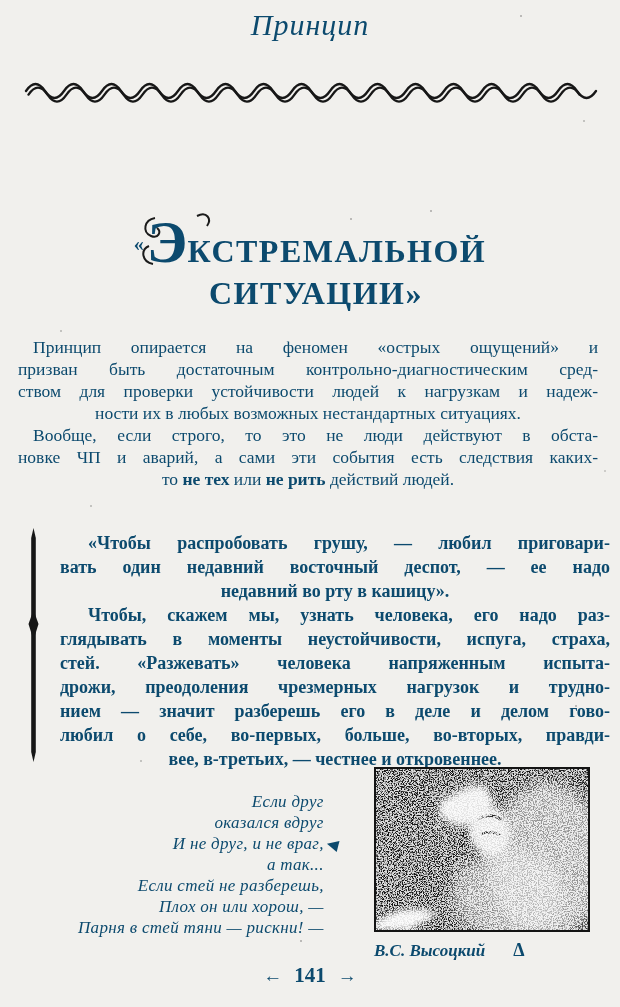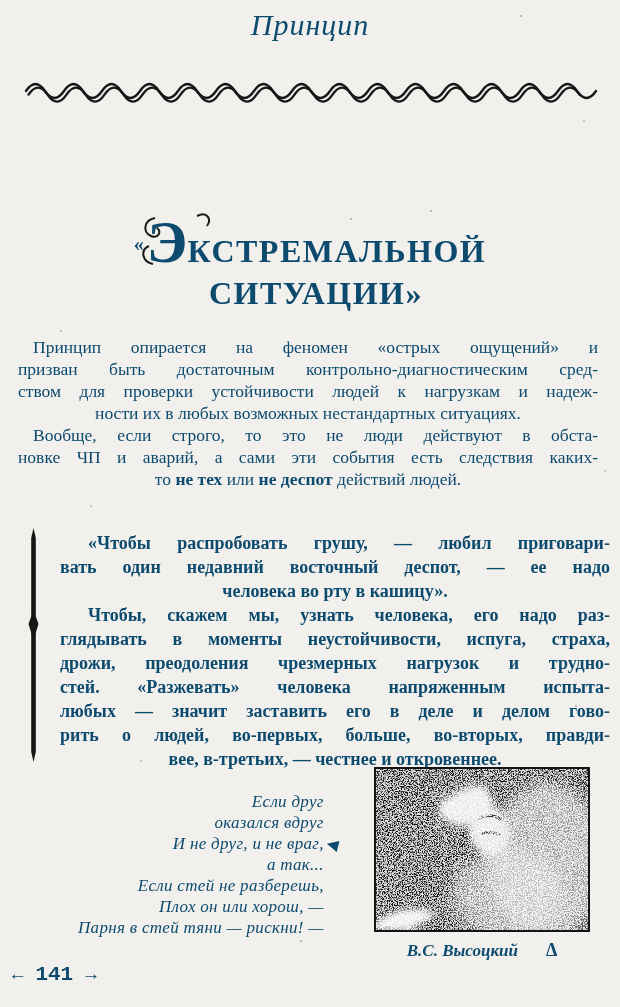--- a/index.html
+++ b/index.html
@@ -34,25 +34,25 @@
   .quote-text{position:absolute;left:60px;top:531px;width:550px;font-weight:bold;font-size:18px;line-height:24px;}
   .quote-text .jlines div:first-of-type{text-indent:28px;}
   
   .poem{position:absolute;left:78px;top:791px;font-style:italic;font-size:17px;line-height:21px;letter-spacing:.3px;text-align:right;}
   .poem-marker{position:absolute;left:327px;top:835px;font-size:15px;transform:rotate(14deg);}
   
   .photo-frame{position:absolute;left:374px;top:767px;width:216px;height:165px;
     border:2px solid #141414;box-sizing:border-box;background:#131313;}
   .photo-frame svg{display:block;width:100%;height:100%;}
   .caption-row{position:absolute;left:374px;top:940px;width:216px;display:flex;
-    justify-content:center;align-items:baseline;gap:28px;}
+    justify-content:flex-start;align-items:baseline;gap:28px;}
   .caption{font-weight:bold;font-style:italic;font-size:17px;}
   .caption-triangle{font-size:18px;font-weight:bold;}
   
-  .footer{position:absolute;top:963px;left:0;width:100%;font-size:21px;font-weight:bold;font-family:Liberation Mono, monospace;}
+  .footer{position:absolute;top:963px;left:0;width:100%;text-align:center;font-size:21px;font-weight:bold;}
   .footer .arrow{font-size:19px;margin:0 12px;}
   
   .specks{position:absolute;left:520px;top:15px;width:2px;height:2px;border-radius:50%;
     background:rgba(0,0,0,.3);
     box-shadow:63px 105px 0 rgba(0,0,0,.25), -170px 203px 0 rgba(0,0,0,.3),
       -430px 490px 0 rgba(0,0,0,.25), 55px 690px 0 rgba(0,0,0,.3),
       -380px 745px 0 rgba(0,0,0,.25), -220px 925px 0 rgba(0,0,0,.3),
       84px 455px 0 rgba(0,0,0,.2), -460px 315px 0 rgba(0,0,0,.25),
       -90px 195px 0 rgba(0,0,0,.3);}
 </style>
@@ -96,48 +96,48 @@
         </div>
       <div class="ll">ности их в любых возможных нестандартных ситуациях.</div>
     </div>
     <div class="para">
       <div class="jlines">
 
       <div class="jl">Вообще, если строго, то это не люди действуют в обста-</div>
           <div class="jl">новке ЧП и аварий, а сами эти события есть следствия каких-</div>
         </div>
       <div class="ll">
-        <span>то </span><b>не тех</b><span> или </span><b>не деспот</b><span> действий людей.</span>
+        <span>то </span><b>не тех</b><span> или </span><b>не рить</b><span> действий людей.</span>
       </div>
     </div>
   </div>
 
   <svg class="quote-rule" width="12" height="234" viewBox="0 0 12 234">
     <polygon points="5.5,0 7.8,10 7.8,224 5.5,234 3.2,224 3.2,10" fill="#161616"></polygon>
     <polygon points="5.5,82 10.5,96 5.5,112 0.5,96" fill="#161616"></polygon>
   </svg>
 
   <div class="quote-text">
     <div class="para">
       <div class="jlines">
 
       <div class="jl">«Чтобы распробовать грушу, — любил приговари-</div>
           <div class="jl">вать один недавний восточный деспот, — ее надо</div>
         </div>
-      <div class="ll">человека во рту в кашицу».</div>
+      <div class="ll">недавний во рту в кашицу».</div>
     </div>
     <div class="para">
       <div class="jlines">
 
       <div class="jl">Чтобы, скажем мы, узнать человека, его надо раз-</div>
           <div class="jl">глядывать в моменты неустойчивости, испуга, страха,</div>
+          <div class="jl">стей. «Разжевать» человека напряженным испыта-</div>
           <div class="jl">дрожи, преодоления чрезмерных нагрузок и трудно-</div>
-          <div class="jl">стей. «Разжевать» человека напряженным испыта-</div>
-          <div class="jl">любых — значит заставить его в деле и делом гово-</div>
-          <div class="jl">рить о людей, во-первых, больше, во-вторых, правди-</div>
+          <div class="jl">нием — значит разберешь его в деле и делом гово-</div>
+          <div class="jl">любил о себе, во-первых, больше, во-вторых, правди-</div>
         </div>
       <div class="ll">вее, в-третьих, — честнее и откровеннее.</div>
     </div>
   </div>
 
   <div class="poem">
 
   <div class="poem-line">Если друг</div>
       <div class="poem-line">оказался вдруг</div>
       <div class="poem-line">И не друг, и не враг,</div>

